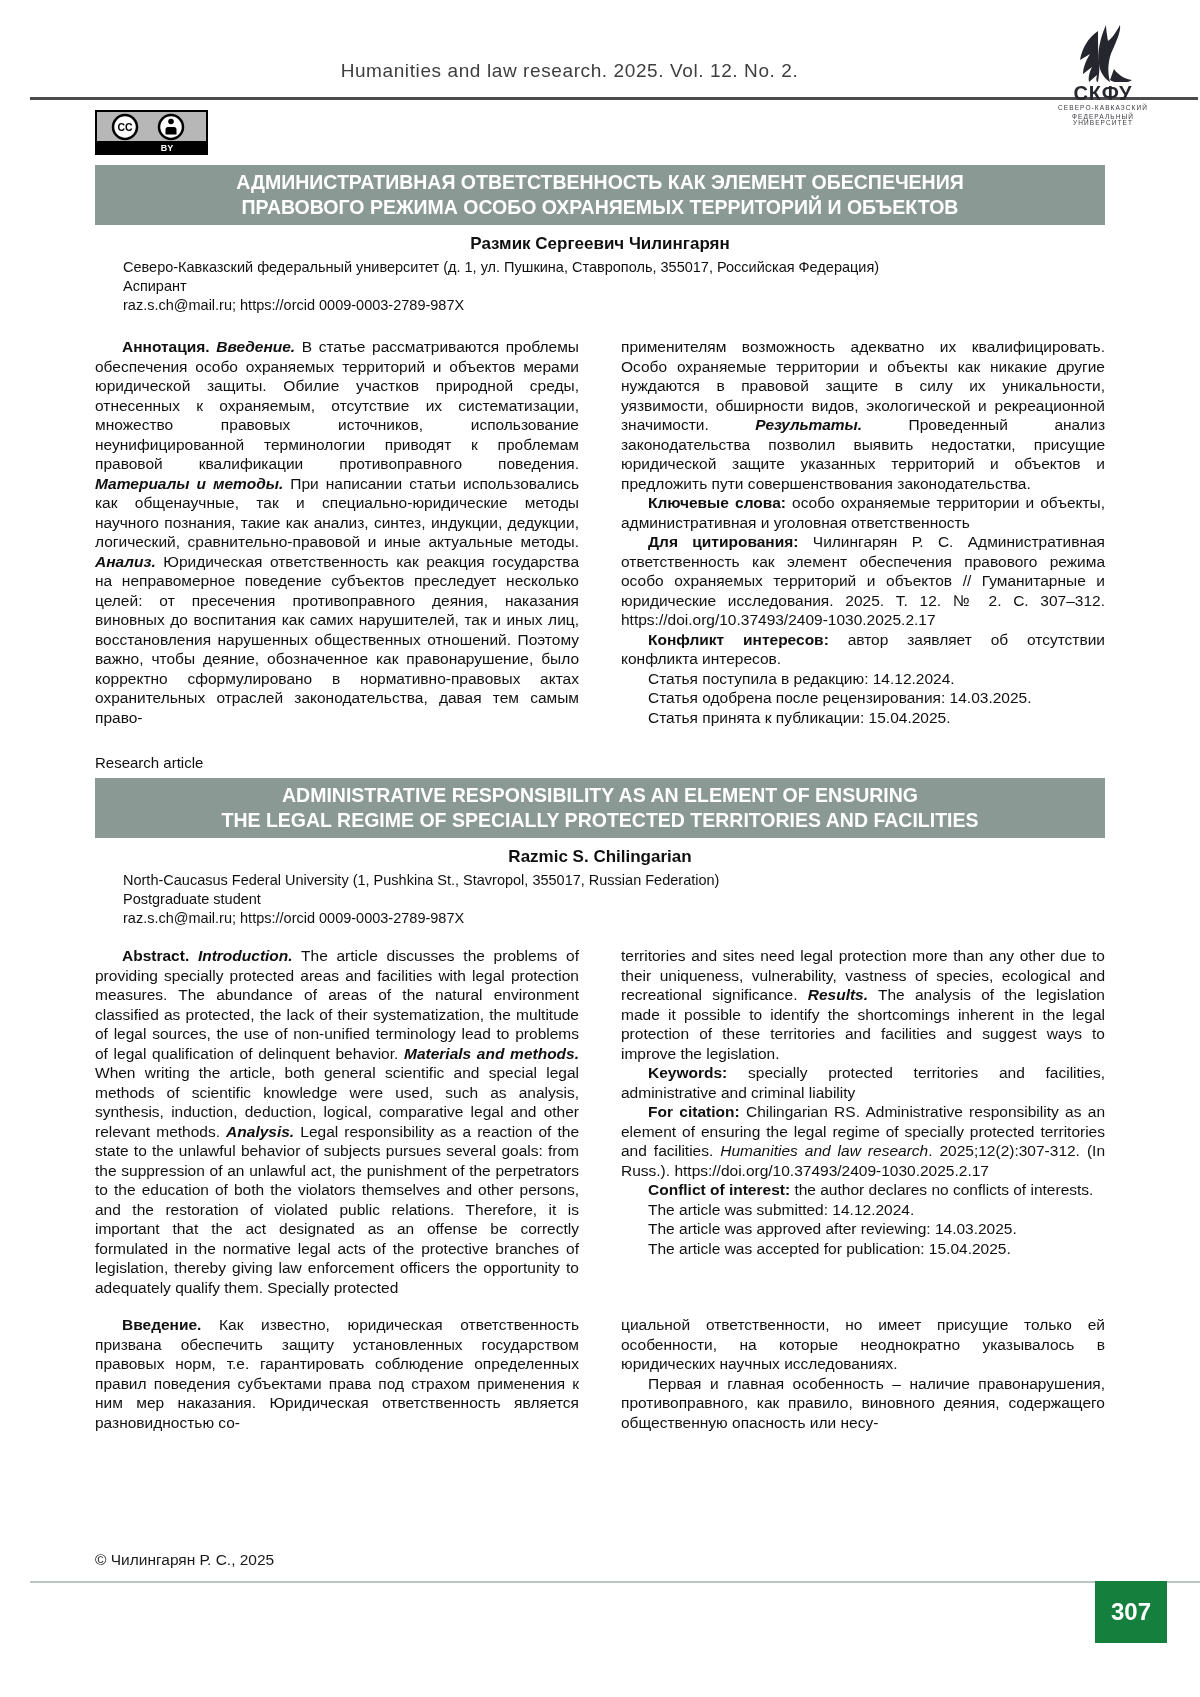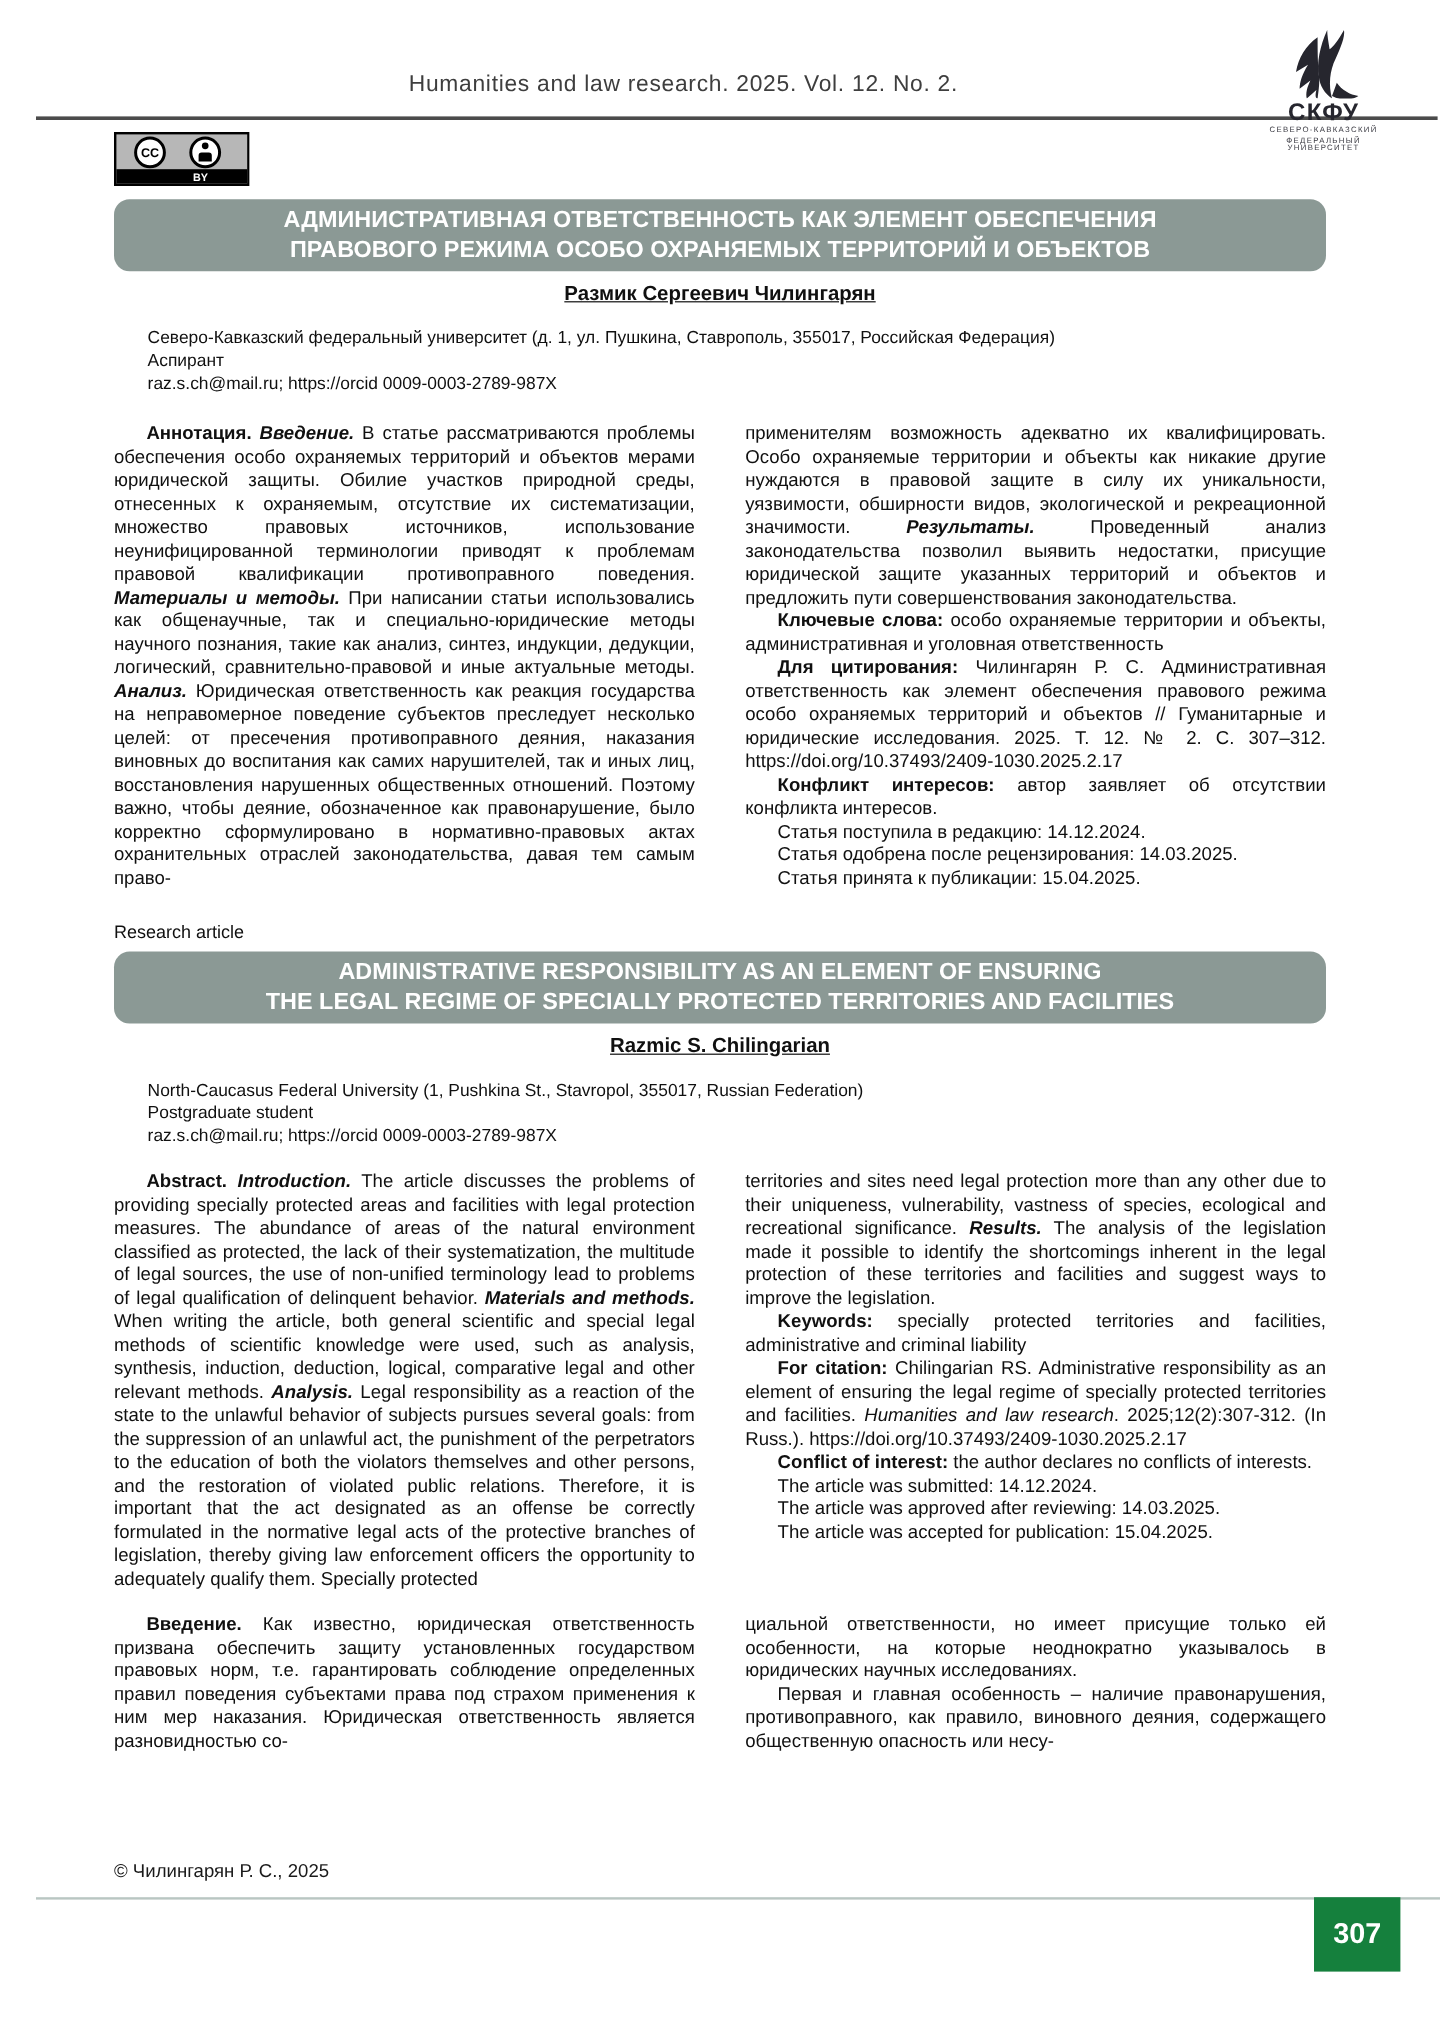--- a/index.html
+++ b/index.html
@@ -11,23 +11,23 @@
   .logo{width:118px;text-align:center;line-height:1;}
   .logo-acronym{font-size:20px;font-weight:bold;color:#26262e;letter-spacing:1px;margin-top:-2px;}
   .logo-cap{font-size:6.5px;color:#3a3a42;letter-spacing:1.1px;margin-top:2px;}
   .hdr-rule{height:3px;background:#4b4b4b;margin:0 2px 0 30px;}
   
   .content{padding:0 95px;}
   .cc-badge{margin-top:10px;}
   .meta-line{font-size:15.5px;line-height:20px;}
   .meta-block{margin-top:4px;}
   .title-band{background:#8B9995;color:#ffffff;text-align:center;font-weight:bold;
-              font-size:19.5px;line-height:25px;padding:5px 8px;margin-top:6px;border-radius:13px;}
-  .author{text-align:center;font-weight:bold;font-size:17px;margin-top:7px;line-height:24px;text-decoration:underline;}
-  .affil{font-size:14.5px;line-height:19px;margin:16px 0 0 28px;}
+              font-size:19.5px;line-height:25px;padding:5px 8px;margin-top:6px;}
+  .author{text-align:center;font-weight:bold;font-size:17px;margin-top:7px;line-height:24px;}
+  .affil{font-size:14.5px;line-height:19px;margin:2px 0 0 28px;}
   .cols{display:flex;gap:42px;margin-top:22px;}
   .col{width:492px;}
   .jp{margin:0;text-align:justify;font-size:15.5px;line-height:19.5px;}
   .jp.indent{text-indent:27px;}
   .research-article{font-size:15px;margin-top:26px;line-height:19px;}
   .mt18{margin-top:18px;}
   .copyright{position:absolute;left:95px;top:1551px;font-size:15.5px;color:#1a1a1a;}
   .ftr-rule{position:absolute;left:30px;right:0;top:1581px;height:2px;background:#b9c6c2;}
   .page-num{position:absolute;top:1581px;right:33px;width:72px;height:62px;background:#15803d;
             color:#ffffff;font-weight:bold;font-size:24px;display:flex;align-items:center;justify-content:center;}

